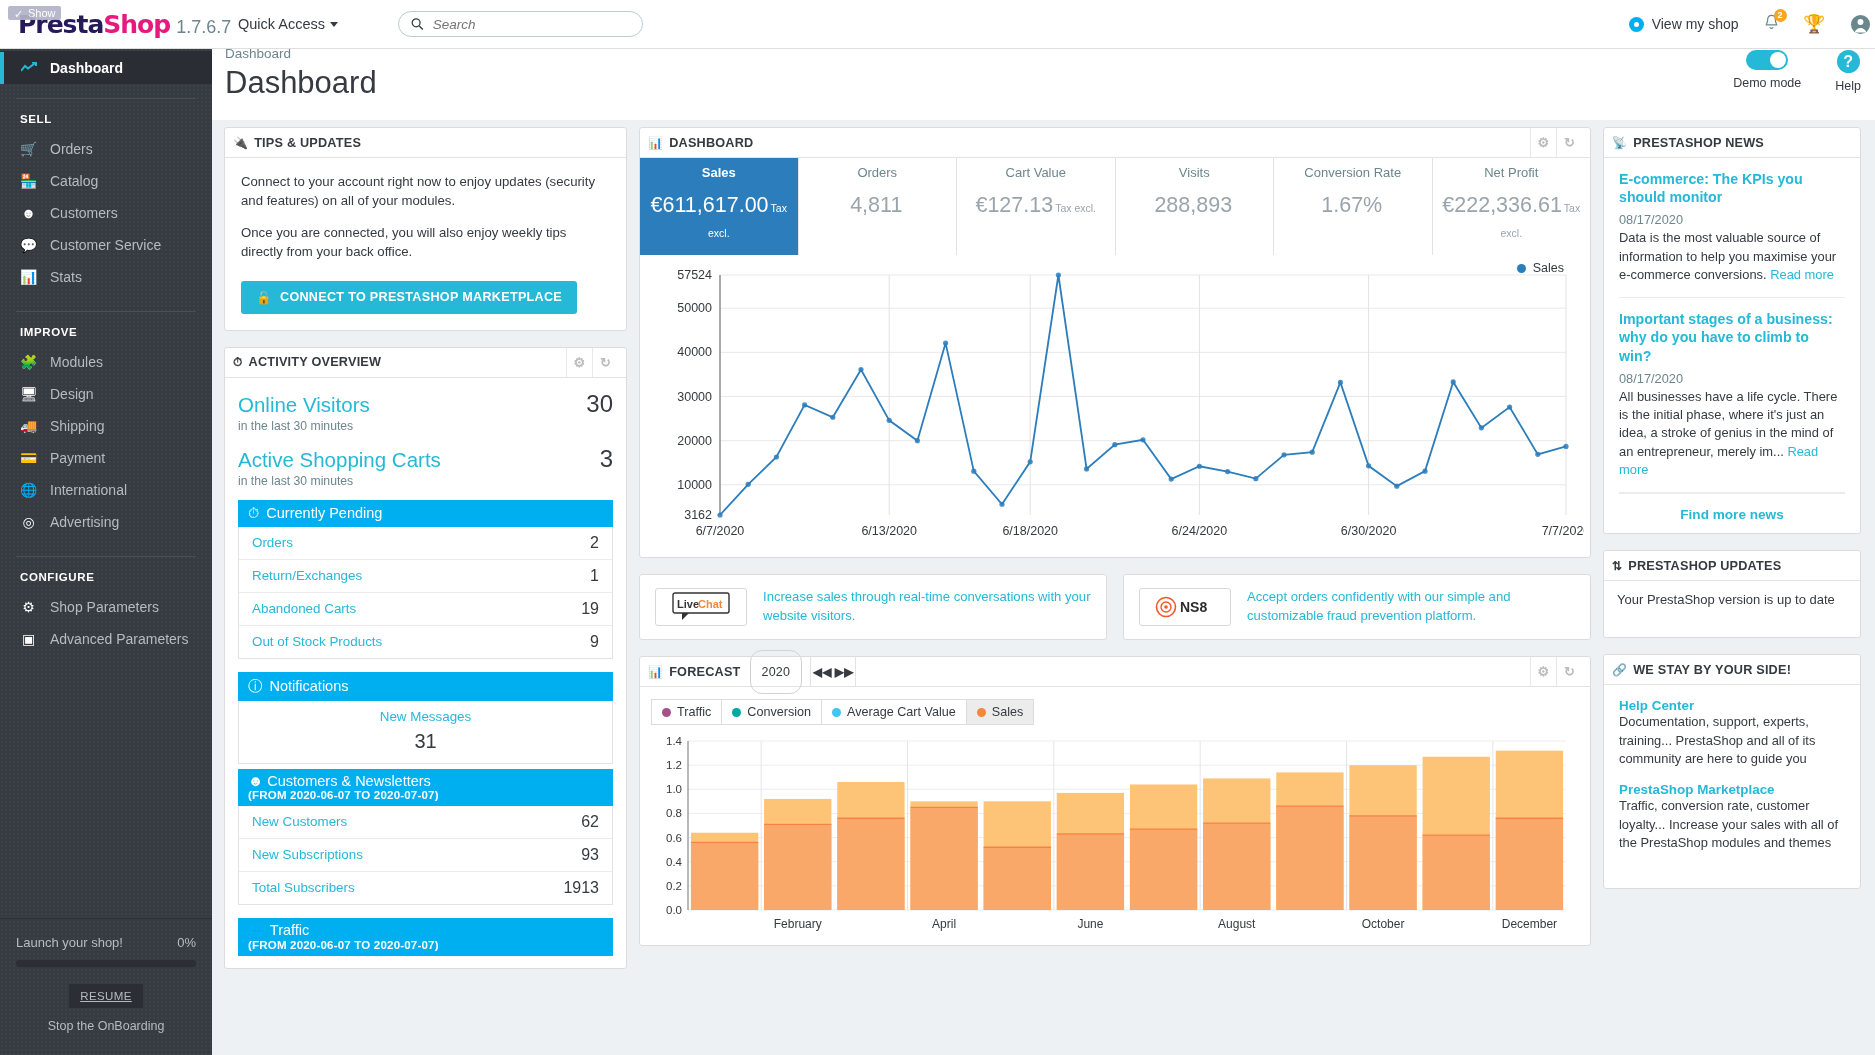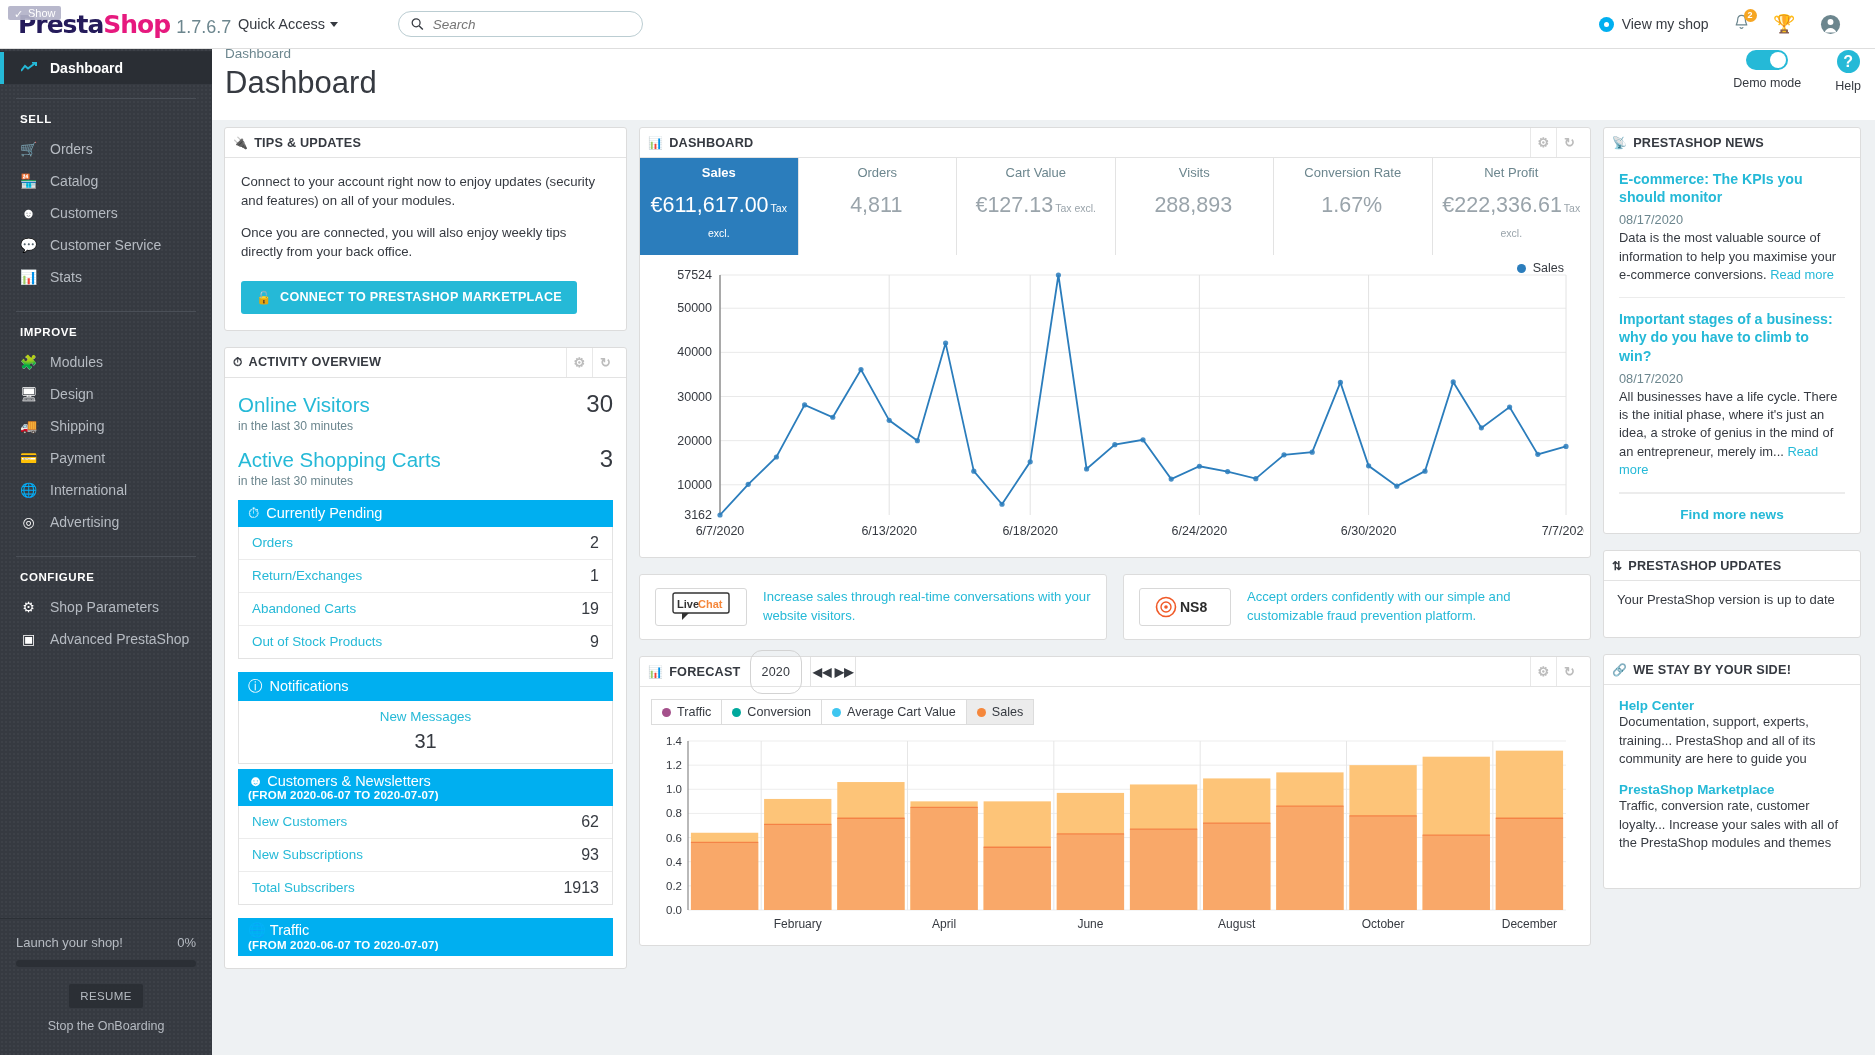--- a/index.html
+++ b/index.html
@@ -35,21 +35,21 @@
   .caret { width:0;height:0;border-left:4px solid transparent;border-right:4px solid transparent;border-top:5px solid #363a41;display:inline-block;}
   #search-wrap {
     margin-left: 60px; width: 245px; height: 26px; border: 1px solid #bbcdd2;
     border-radius: 14px; display: flex; align-items: center; padding: 0 12px; gap: 9px;
     background:#fff;
   }
   #search-wrap input {
     border: none; outline: none; font-size: 13.5px; font-style: italic;
     color: #7c7c7c; width: 100%; font-family: "Liberation Sans", sans-serif; background:transparent;
   }
-  .hdr-right { margin-left: auto; display: flex; align-items: center; gap: 24px; padding-right: 34px; }
+  .hdr-right { margin-left: auto; display: flex; align-items: center; gap: 24px; padding-right: 4px; }
   .view-shop { display:flex; align-items:center; gap:8px; color:#363a41; font-size:14px; cursor:pointer;}
   .eye-ic { width:15px;height:15px;border-radius:50%;background:#00aff0;display:inline-block;position:relative;}
   .eye-ic:after{content:"";position:absolute;width:5px;height:5px;border-radius:50%;background:#fff;left:5px;top:5px;}
   .bell-wrap{position:relative;cursor:pointer;}
   .bell-badge{
     position:absolute;top:-5px;right:-7px;background:#f6a623;color:#fff;font-size:9px;
     border-radius:50%;width:13px;height:13px;line-height:13px;text-align:center;font-weight:bold;
   }
   .ic-gray{color:#6c868e;font-size:18px;}
 
@@ -73,21 +73,21 @@
   .sb-sep { height:1px; background:#4a4f57; margin: 14px 16px 0 16px; }
   .sb-title { font-size: 11.5px; letter-spacing: .6px; font-weight: bold; color: #fff; padding: 14px 0 8px 20px; }
   .sb-group { padding-bottom: 4px; }
   #onboarding {
     position:absolute; bottom: 0; left: 0; width: 212px; padding: 16px 16px 22px 16px;
     border-top:1px solid #2c3036;
   }
   .ob-row { display:flex; justify-content:space-between; color:#b6bbc2; font-size:13px; }
   .ob-bar { height:7px; background:#2b2f35; border-radius: 4px; margin-top: 10px;}
   .ob-btn { width: 74px; margin: 17px auto 0 auto; background:#2b2f35; color:#b6bbc2;
-    font-size: 11.5px; letter-spacing:.4px; text-align:center; padding: 6px 0; border-radius:2px; cursor:pointer; }
+    font-size: 11.5px; letter-spacing:.4px; text-align:center; padding: 6px 0; border-radius:2px; cursor:pointer;text-decoration:underline; }
   .ob-stop { text-align:center; margin-top:11px; font-size: 12.5px; color:#b6bbc2; cursor:pointer;}
 
   
   #page-header { position:absolute; top: 38px; left: 212px; width: 1663px; height: 82px; background:#fff; }
   #breadcrumb { position:absolute; left: 13px; top: 8px; font-size: 13.5px; color: #6c868e; }
   #page-title { position:absolute; left: 13px; top: 27px; font-size: 31px; color:#363a41; font-weight:normal; }
   .hdr-tools { position:absolute; right: 14px; top: 12px; display:flex; gap: 34px; }
   .hdr-tool { display:flex; flex-direction:column; align-items:center; gap:6px; cursor:pointer; }
   .hdr-tool-lbl { font-size: 12.5px; color: #363a41; }
   .toggle { width: 42px; height: 20px; border-radius: 11px; background:#25b9d7; position:relative;}
@@ -306,21 +306,21 @@
 
   <div class="sb-sep"></div>
   <div class="sb-title">CONFIGURE</div>
   <div class="sb-group">
     <div class="sb-item">
       <span class="sb-ic">⚙</span>
       <span>Shop Parameters</span>
     </div>
     <div class="sb-item">
       <span class="sb-ic">▣</span>
-      <span>Advanced PrestaShop</span>
+      <span>Advanced Parameters</span>
     </div>
   </div>
 
   <div id="onboarding">
     <div class="ob-row">
       <span>Launch your shop!</span>
       <span>0%</span>
     </div>
     <div class="ob-bar"></div>
     <div class="ob-btn">RESUME</div>

